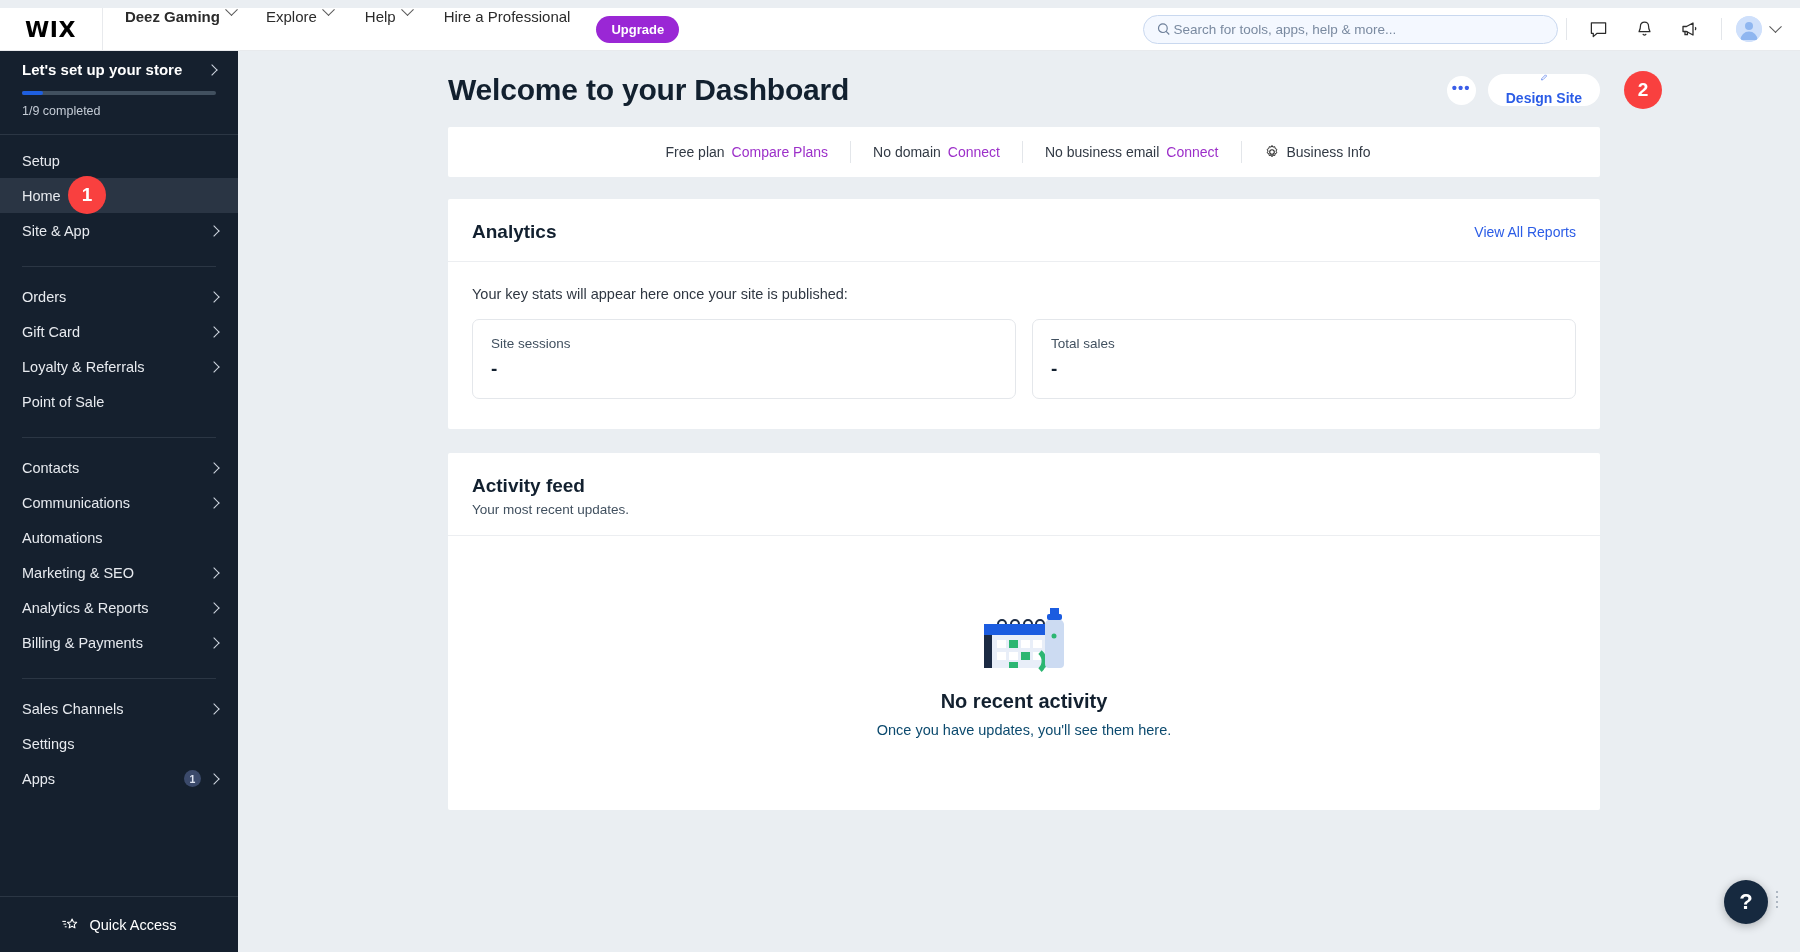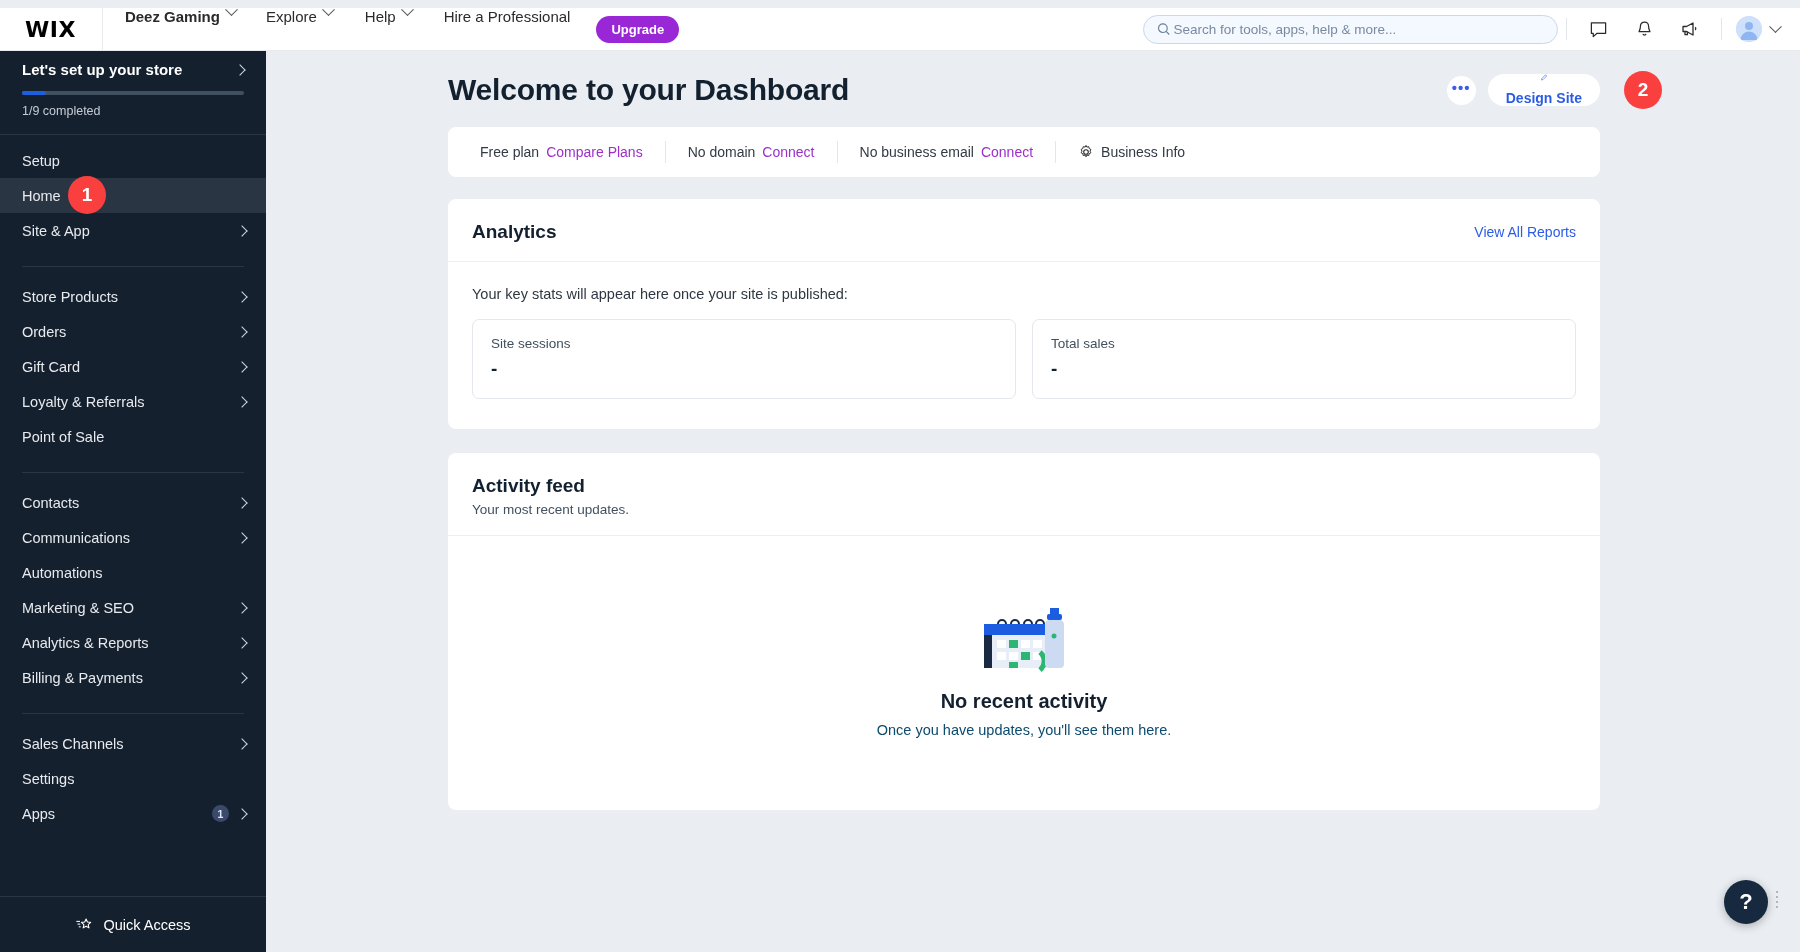--- a/index.html
+++ b/index.html
@@ -49,21 +49,21 @@
     color: #5a6b85; width: 100%; font-family: "Liberation Sans", sans-serif;
   }
   .search-box input::placeholder { color: #7a8aa0; }
   .ic-btn { width: 46px; height: 43px; display:flex; align-items:center; justify-content:center; cursor:pointer; }
   .tb-sep { width:1px; height:22px; background:#e3e6ea; margin: 0 8px; }
   .avatar { width: 26px; height: 26px; border-radius: 50%; background:#cfe0fb; display:flex;align-items:center;justify-content:center; overflow:hidden;}
 
   
   .sidebar {
     position: absolute; top: 43px; left: 0;
-    width: 266px; height: 909px;
+    width: 238px; height: 909px;
     background: #15202e;
     z-index: 20;
     display: flex; flex-direction: column;
   }
   .setup-block { padding: 18px 22px 16px 22px; }
   .setup-row { display:flex; align-items:center; justify-content:space-between; cursor:pointer;}
   .setup-title { color:#fff; font-size:15px; font-weight:700; }
   .chev-r { width: 8px; height: 8px; border-right: 1.7px solid #cfd6e0; border-top: 1.7px solid #cfd6e0; transform: rotate(45deg); }
   .prog-track { margin-top: 13px; width: 100%; height: 4px; background:#41505f; border-radius:2px; }
   .prog-fill { height:4px; background:#1e5fe0; border-radius:2px; width: 11%; }
@@ -110,21 +110,21 @@
     gap:9px; padding:0 18px; color:#2b5ce6; font-size:14px; font-weight:700; cursor:pointer;flex-direction:column;
   }
   .marker {
     width: 38px; height: 38px; border-radius:50%; background:#f9403f; color:#fff;
     display:flex; align-items:center; justify-content:center;
     font-size:19px; font-weight:700;
   }
   .marker-2 { position:absolute; right:-62px; top:-3px; }
   .marker-1 { position:absolute; left:68px; top:-2px; z-index:5; }
 
-  .card { background:#fff; border-radius:8px; margin: 0 200px 0 210px; }
+  .card { background:#fff; border-radius:2px; margin: 0 200px 0 210px; justify-content: center; }
   .status-bar {
     height:50px; display:flex; align-items:center; margin-top:20px; padding: 0 22px;
   }
   .status-item { display:flex; align-items:center; gap:7px; font-size:14px; color:#323a45; padding: 0 22px; white-space:nowrap;}
   .status-item:first-child { padding-left:10px; }
   .status-item a { color:#9c2fc9; text-decoration:none; cursor:pointer; }
   .status-div { width:1px; height:22px; background:#e3e6ea; }
 
   .analytics-card { margin-top: 22px; }
   .card-head {
@@ -242,24 +242,20 @@
       <div class="marker marker-1">1</div>
     </div>
     <div class="nav-item">
       <span class="lbl">Site &amp; App</span>
       <span class="chev-r"></span>
     </div>
   </div>
   <div class="side-inner-sep"></div>
 
   <div class="nav-group" style="padding-top:2px;">
-    <div class="nav-item">
-      <span class="lbl">Store Products</span>
-      <span class="chev-r"></span>
-    </div>
     <div class="nav-item">
       <span class="lbl">Orders</span>
       <span class="chev-r"></span>
     </div>
     <div class="nav-item">
       <span class="lbl">Gift Card</span>
       <span class="chev-r"></span>
     </div>
     <div class="nav-item">
       <span class="lbl">Loyalty &amp; Referrals</span>

